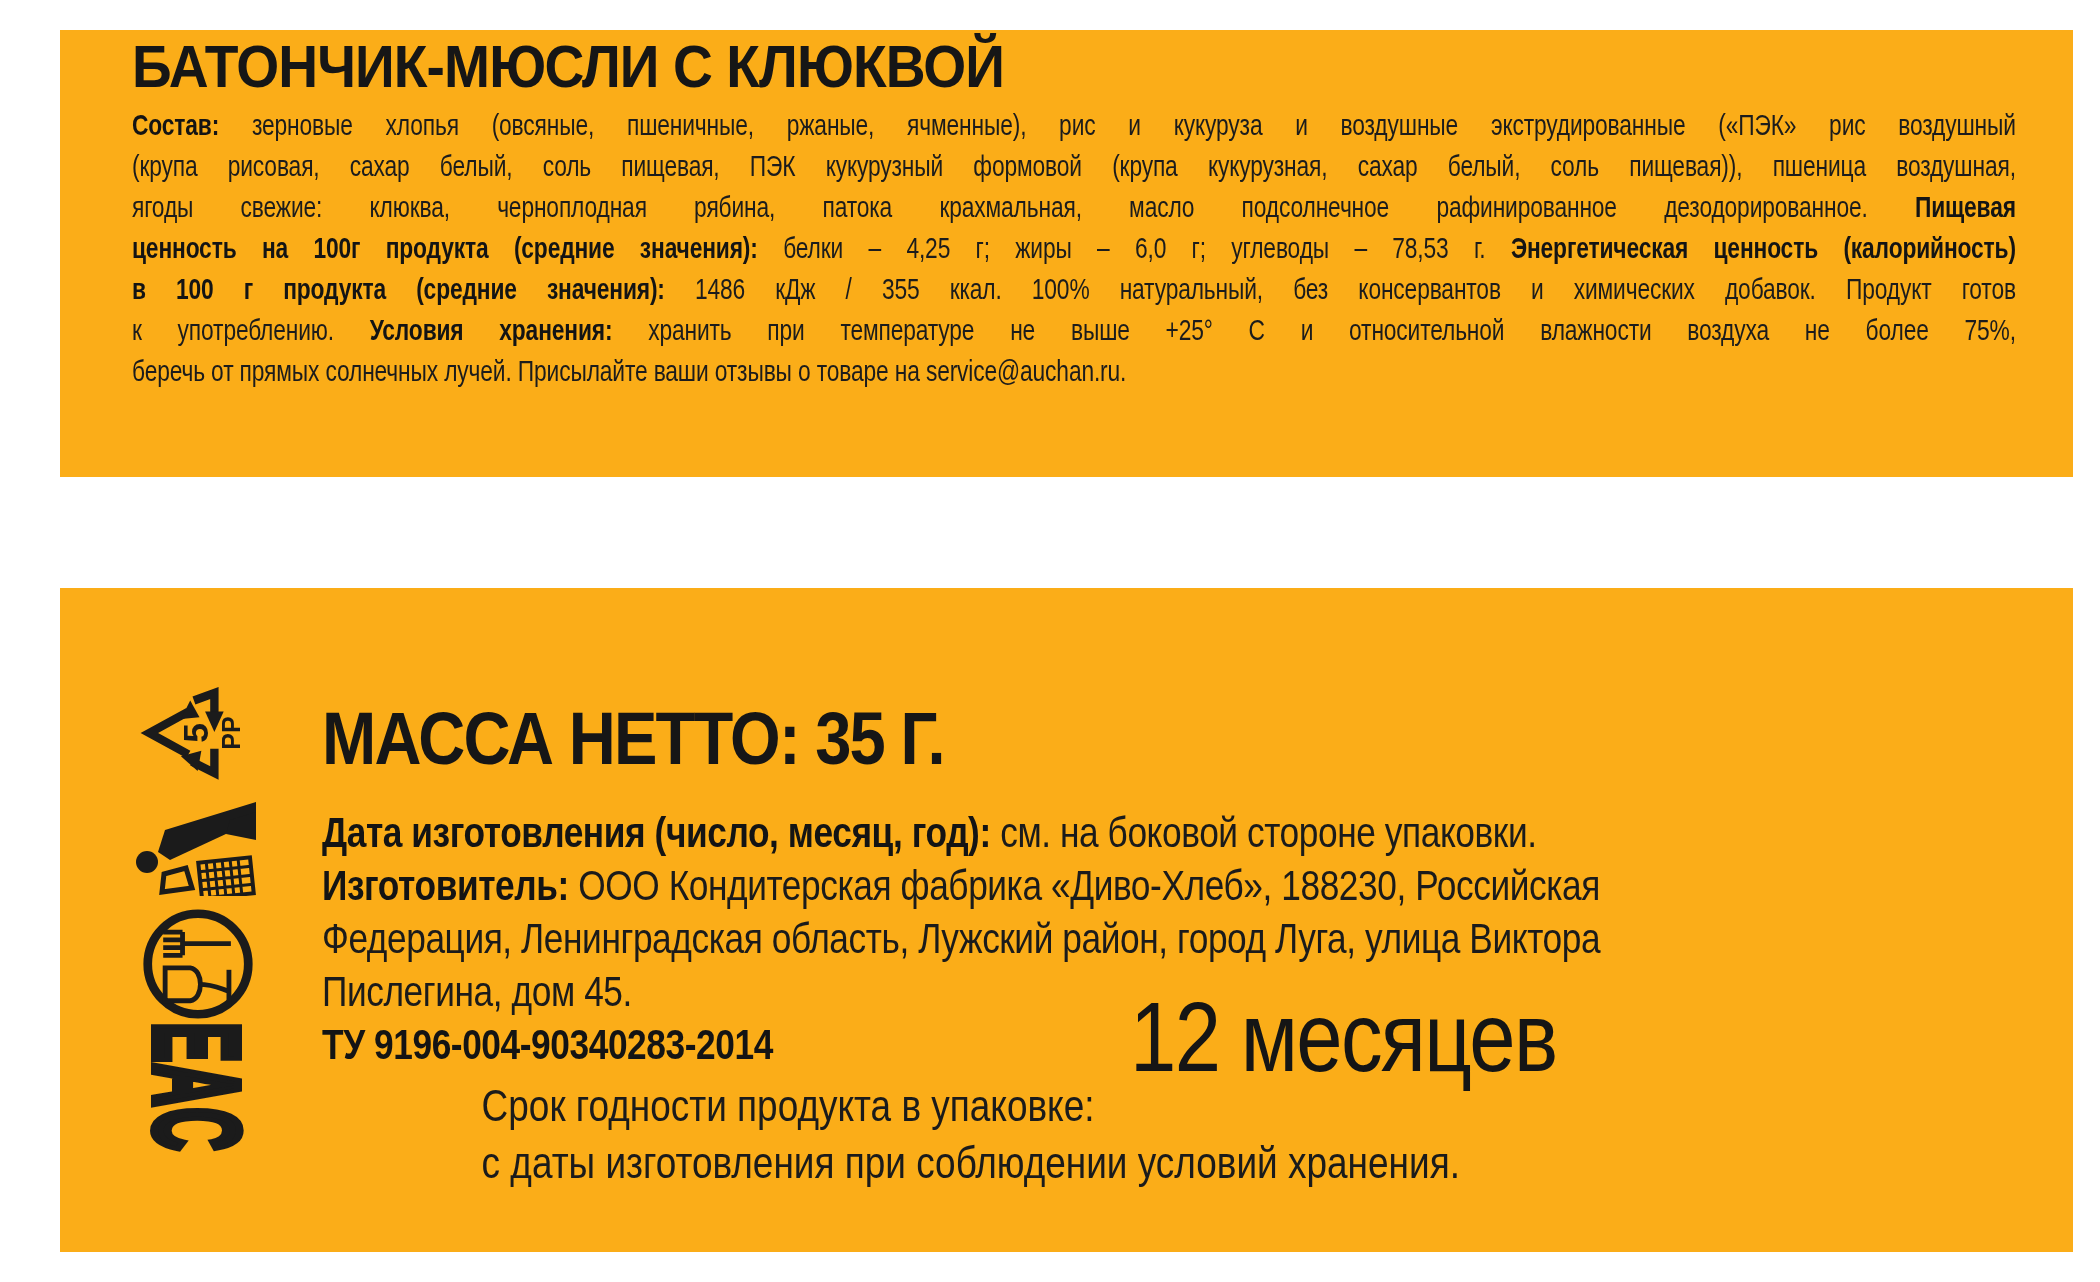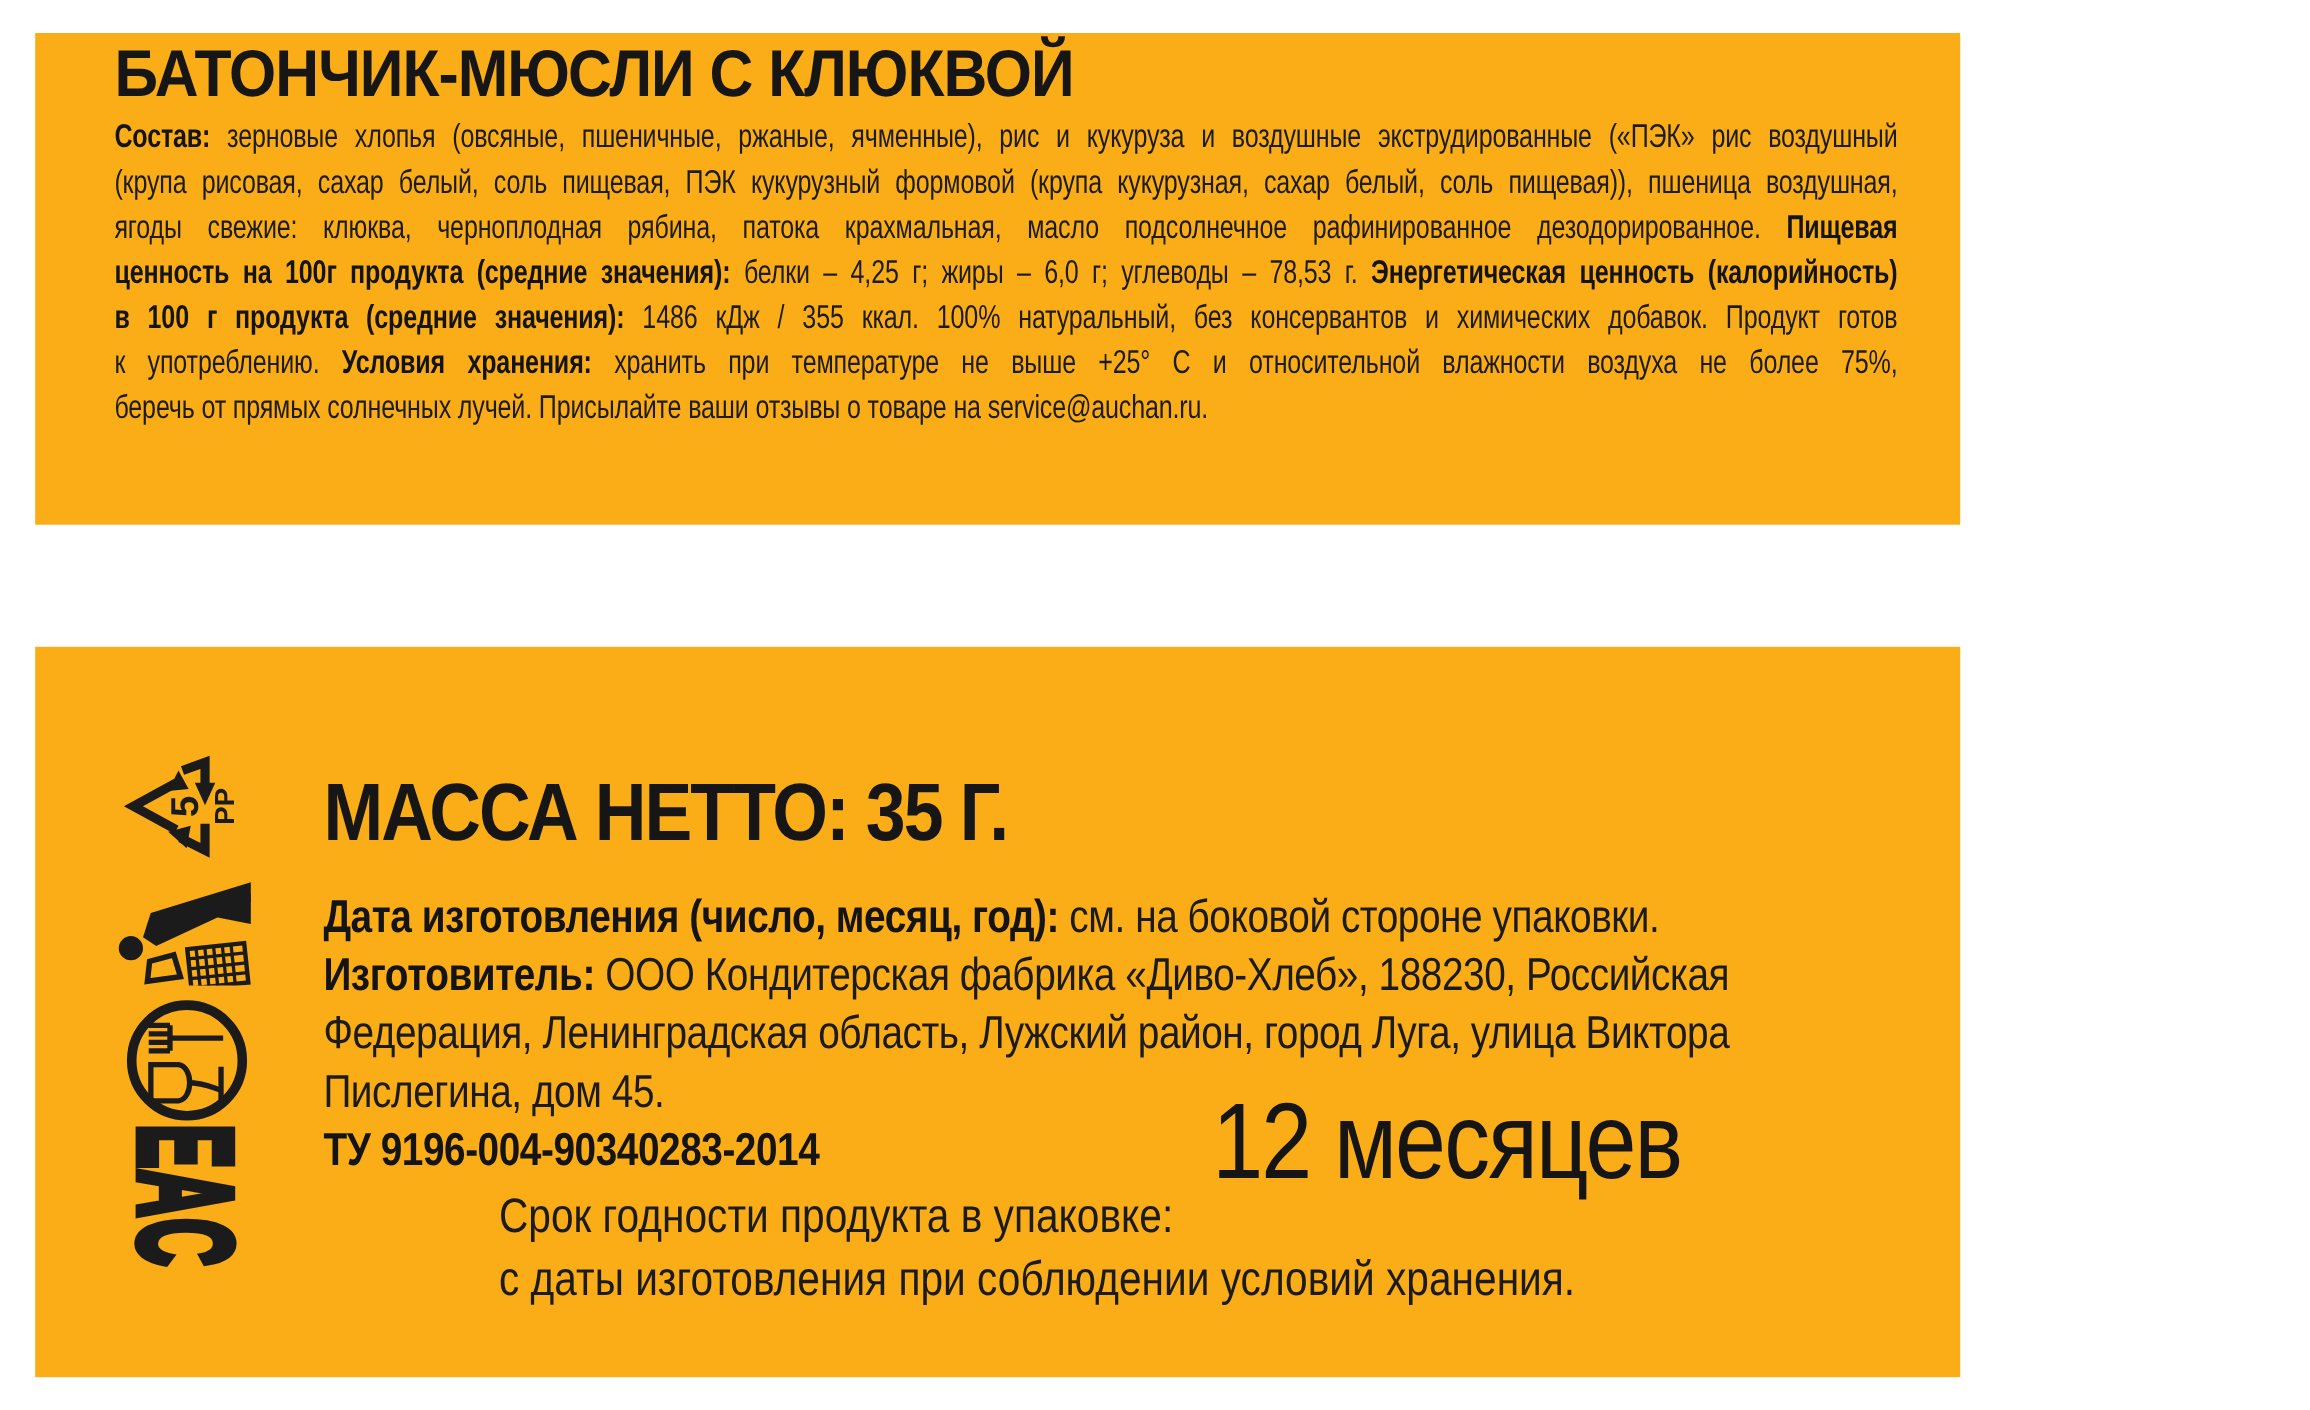--- a/index.html
+++ b/index.html
@@ -1,21 +1,21 @@
 <!DOCTYPE html>
 <html><head>
 <meta charset="utf-8">
 <style>
   html,body{margin:0;padding:0;}
   body{
     width:2100px;height:1282px;position:relative;background:#ffffff;
     font-family:"Liberation Sans","DejaVu Sans",sans-serif;color:#1b1b1b;
     overflow:hidden;
   }
-  .panel{position:absolute;left:32px;width:1750px;background:#FBAD18;}
+  .panel{position:absolute;left:60px;width:2013px;background:#FBAD18;}
   #top-panel{top:30px;height:447px;}
   #bottom-panel{top:588px;height:664px;}
 
   
   .top-inner{position:absolute;left:72px;top:4px;right:56px;}
   .label-title{
     font-size:60px;font-weight:700;letter-spacing:-1px;line-height:1.1;
     transform:scaleX(0.92);transform-origin:left top;white-space:nowrap;color:#161616;
   }
   .ingredients{

